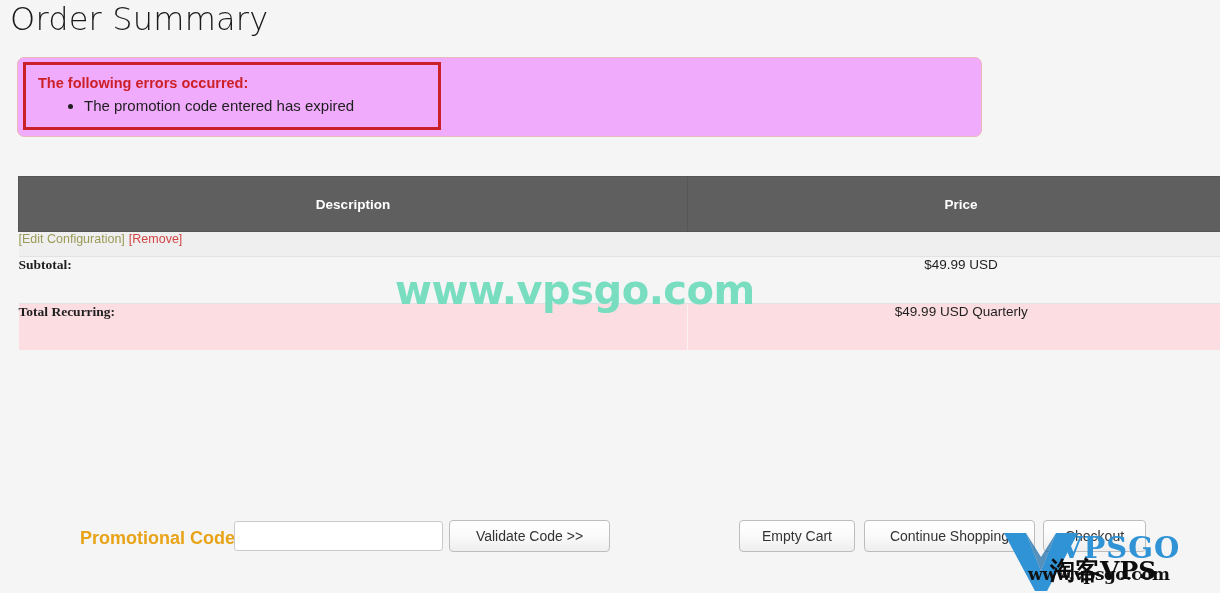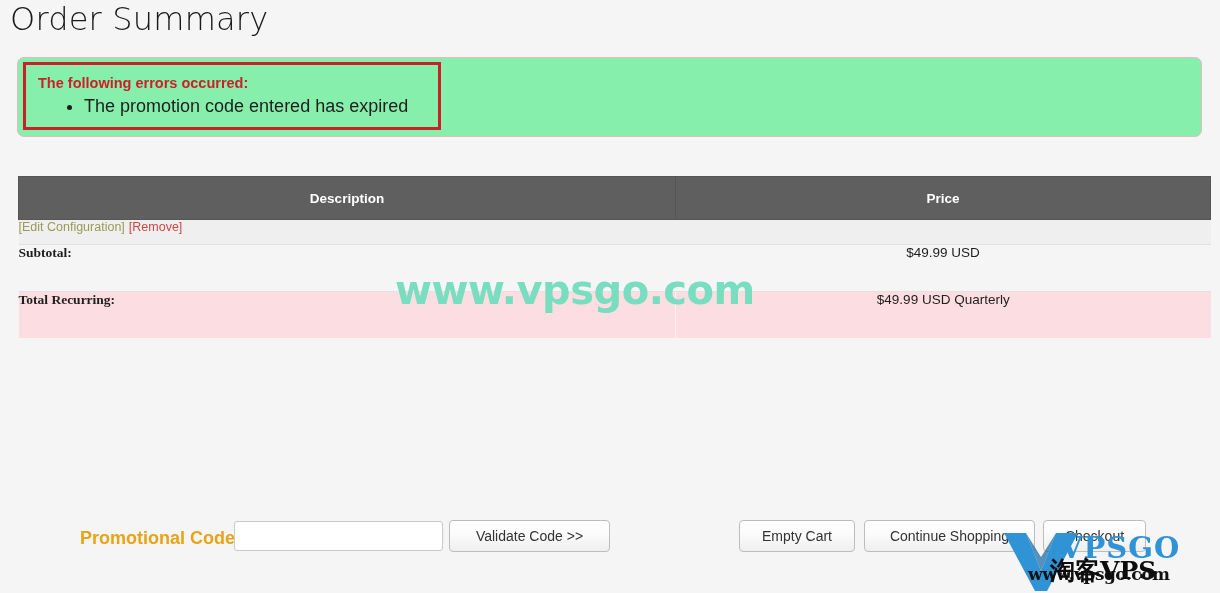--- a/index.html
+++ b/index.html
@@ -28,24 +28,24 @@
     color: #1a1a1a;
     font-family: "DejaVu Sans", sans-serif;
     line-height: 42px;
   }
 
   
   .error-outer {
     position: absolute;
     left: 17px;
     top: 57px;
-    width: 1185px;
+    width: 965px;
     height: 80px;
     box-sizing: border-box;
-    background: #86efac;
+    background: #f0abfc;
     border: 1px solid #eab9bd;
     border-radius: 7px;
   }
   .error-inner {
     position: absolute;
     left: 5px;
     top: 4px;
     width: 418px;
     height: 68px;
     box-sizing: border-box;
@@ -64,21 +64,21 @@
   }
   .error-list {
     position: absolute;
     left: 34px;
     top: 32px;
     margin: 0;
     padding: 0 0 0 24px;
     list-style: disc;
   }
   .error-list li {
-    font-size: 18px;
+    font-size: 15px;
     color: #1e1e1e;
     line-height: 18px;
     white-space: nowrap;
   }
 
   
   .order-table {
     position: absolute;
     left: 18px;
     top: 176px;
@@ -87,21 +87,21 @@
     table-layout: fixed;
     font-size: 13px;
   }
   .order-table th {
     background: #5f5f5f;
     color: #ffffff;
     font-weight: bold;
     font-size: 13.5px;
     text-align: center;
     height: 42px;
-    padding: 0;
+    padding: 6px;
     border: 1px solid #555;
   }
   .order-table th.col-desc { width: 656px; }
   .order-table th.col-price { width: 534px; }
 
   .order-table td {
     padding: 0;
     vertical-align: top;
     border: none;
   }

